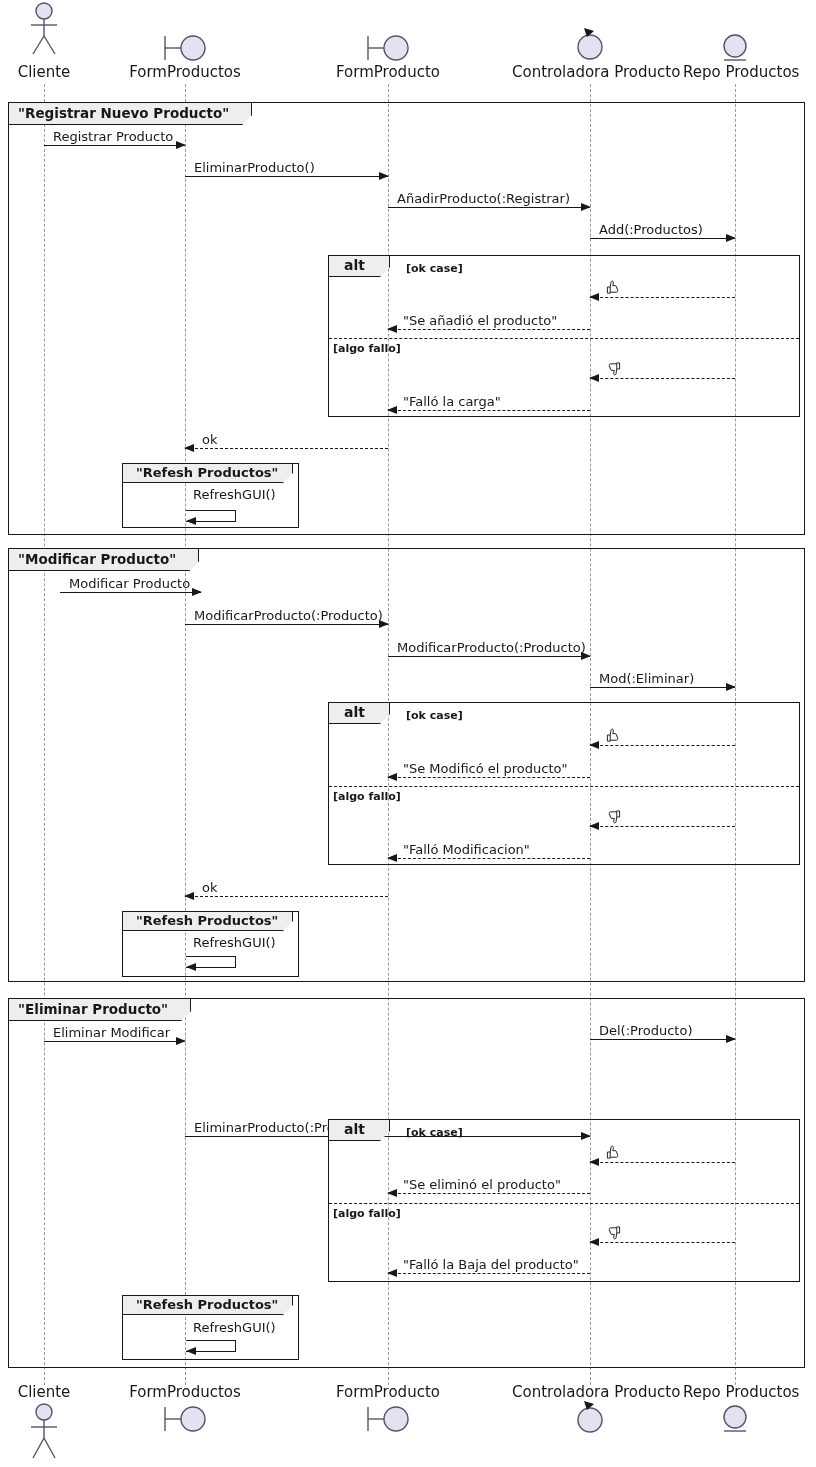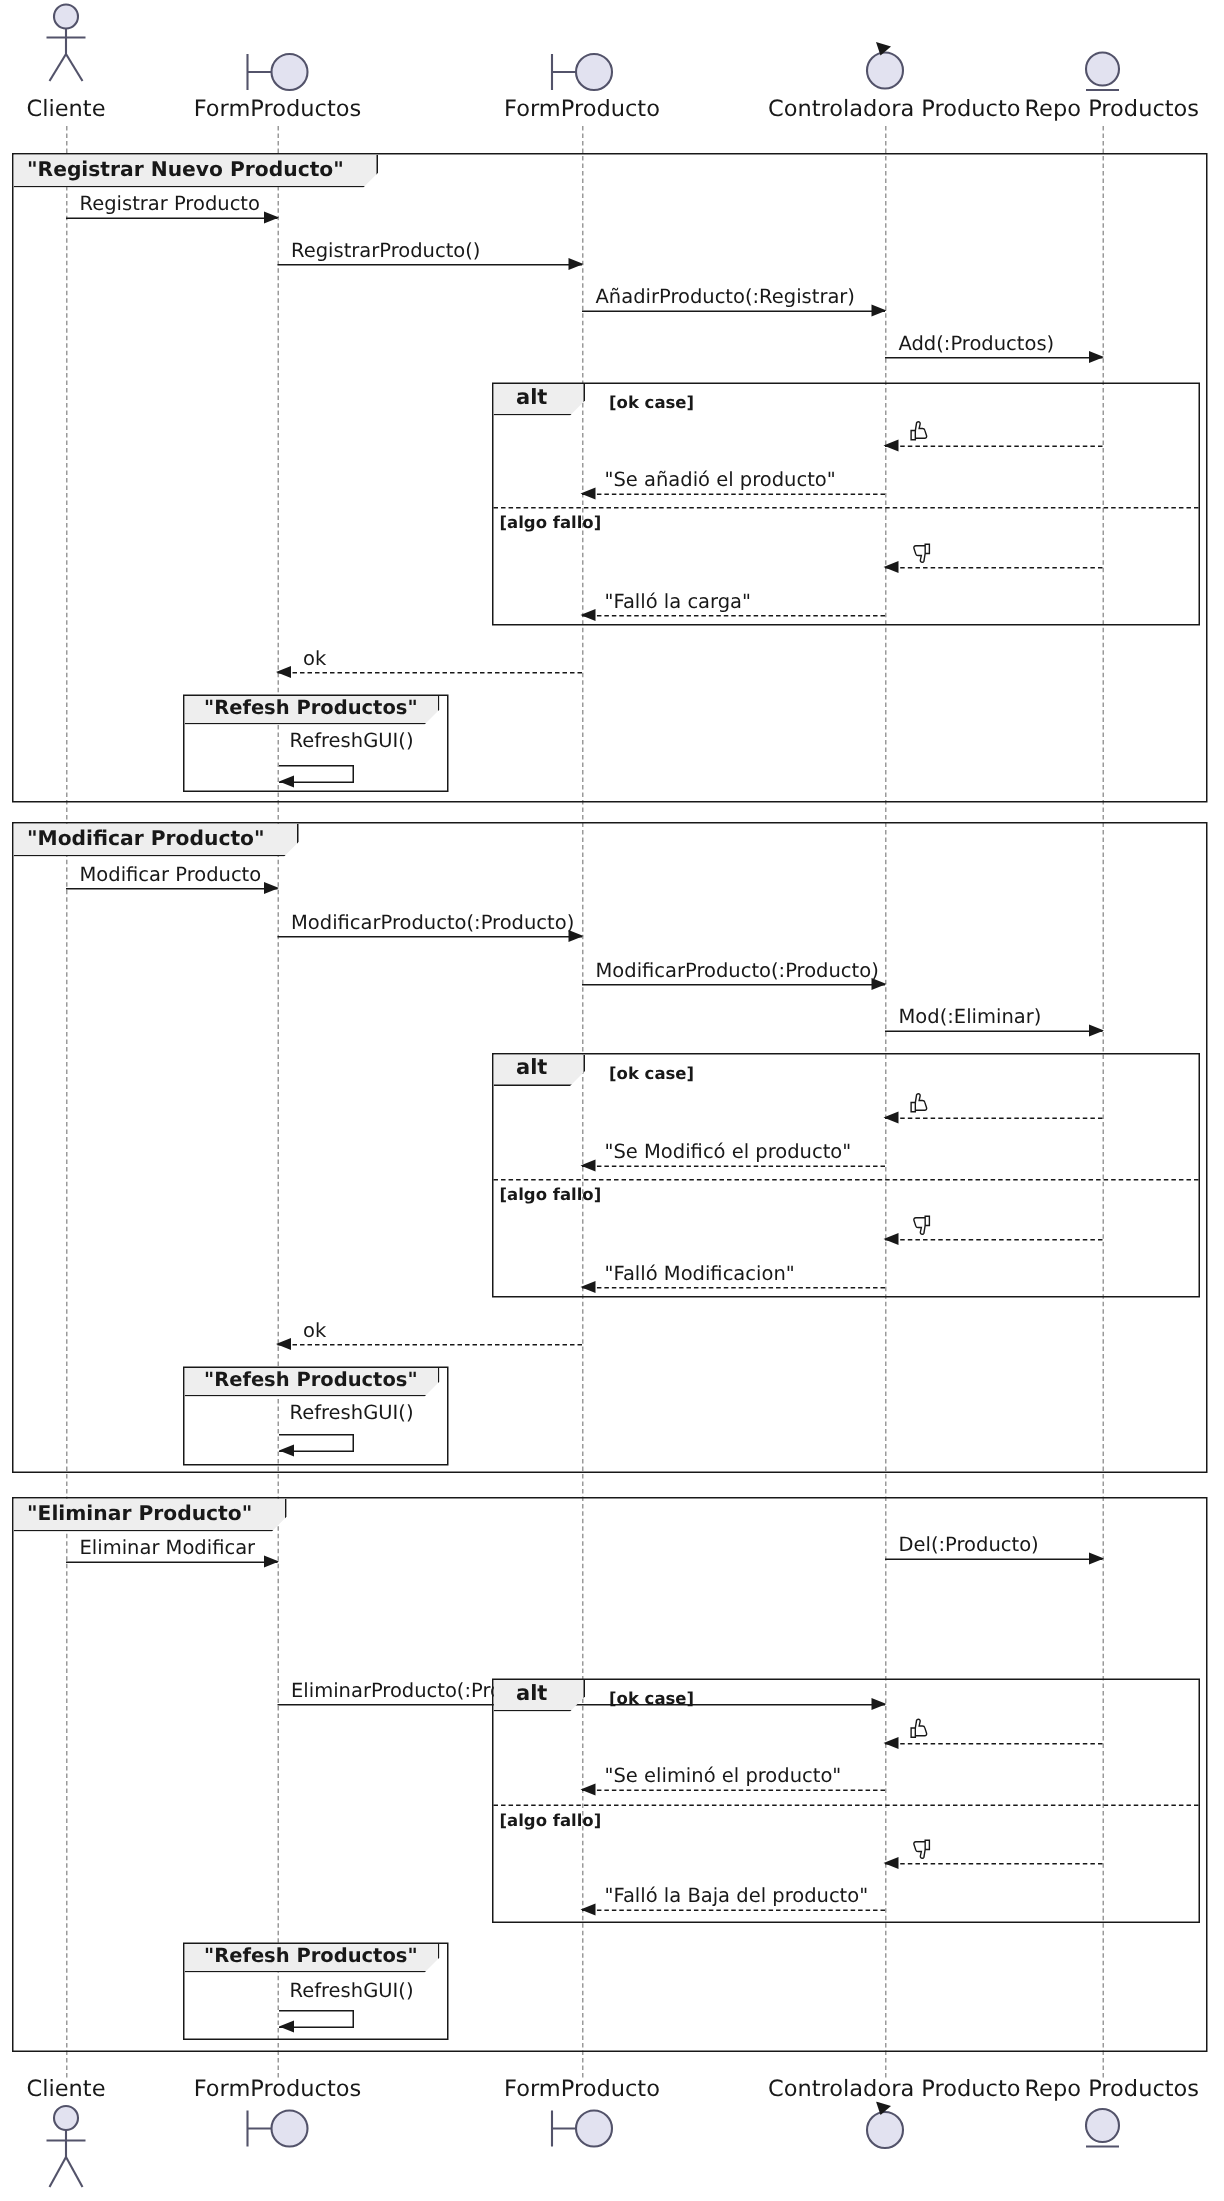--- a/index.html
+++ b/index.html
@@ -91,21 +91,21 @@
   <div class="group">
     <div class="frame" style="left:8px;top:102px;width:797px;height:433px">
       <div class="frame-tab"><span>"Registrar Nuevo Producto"</span></div>
     </div>
 
     <div class="msg solid" style="left:44px;top:145px;width:141px">
       <span class="lbl">Registrar Producto</span>
       <i class="ah e"></i>
     </div>
     <div class="msg solid" style="left:185px;top:176px;width:203px">
-      <span class="lbl">RegistrarProducto()</span>
+      <span class="lbl">EliminarProducto()</span>
       <i class="ah e"></i>
     </div>
     <div class="msg solid" style="left:388px;top:207px;width:202px">
       <span class="lbl">AñadirProducto(:Registrar)</span>
       <i class="ah e"></i>
     </div>
     <div class="msg solid" style="left:590px;top:238px;width:145px">
       <span class="lbl">Add(:Productos)</span>
       <i class="ah e"></i>
     </div>
@@ -155,21 +155,21 @@
       <div class="loop" style="left:186px;top:510px"></div>
       <i class="ahc w" style="left:186px;top:517px"></i>
     </div>
   </div>
 
   <div class="group">
     <div class="frame" style="left:8px;top:548px;width:797px;height:434px">
       <div class="frame-tab"><span>"Modificar Producto"</span></div>
     </div>
 
-    <div class="msg solid" style="left:44px;top:592px;width:141px">
+    <div class="msg solid" style="left:60px;top:592px;width:141px">
       <span class="lbl">Modificar Producto</span>
       <i class="ah e"></i>
     </div>
     <div class="msg solid" style="left:185px;top:624px;width:203px">
       <span class="lbl">ModificarProducto(:Producto)</span>
       <i class="ah e"></i>
     </div>
     <div class="msg solid" style="left:388px;top:656px;width:202px">
       <span class="lbl">ModificarProducto(:Producto)</span>
       <i class="ah e"></i>

